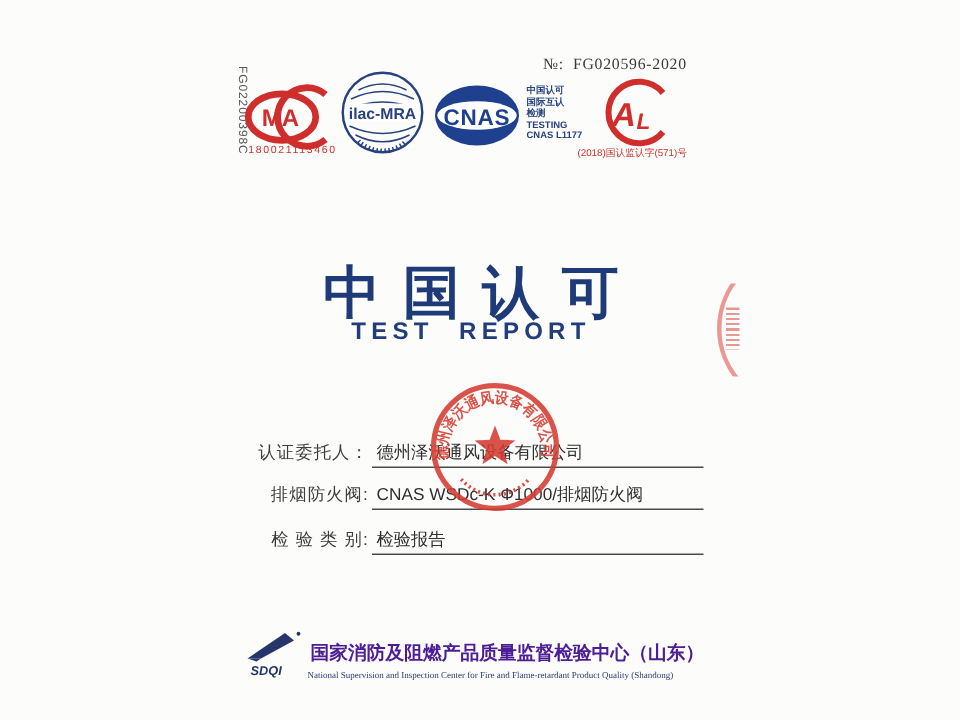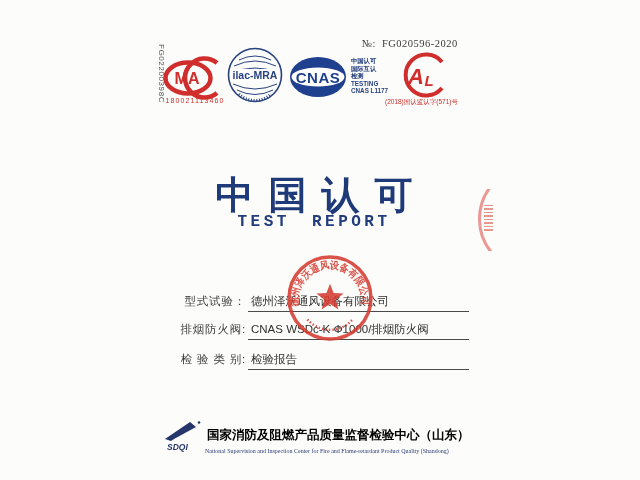--- a/index.html
+++ b/index.html
@@ -16,40 +16,40 @@
   
   .cma-num{left:159px;top:97px;width:72px;font-size:7px;color:#c9302c;
            letter-spacing:1.1px;text-align:center;}
   .cnas-text{left:351px;top:57px;font-size:6.3px;line-height:7.6px;color:#27427f;
              font-weight:bold;white-space:nowrap;}
   .cal-caption{left:385px;top:98px;font-size:6.5px;color:#c9302c;white-space:nowrap;}
   
   .title-zh{left:140px;top:170px;width:348px;text-align:center;font-size:38px;
             font-weight:bold;color:#1e3a78;letter-spacing:15px;text-indent:15px;}
   .title-en{left:140px;top:213px;width:348px;text-align:center;
-            font-family:Liberation Mono, monospace;font-size:16px;
+            font-family:Liberation Sans, sans-serif;font-size:16px;
             font-weight:bold;color:#223c7c;letter-spacing:3.5px;word-spacing:9px;}
   .flabel{position:absolute;left:145px;width:101px;text-align:right;
           font-size:11.5px;color:#3d3d3d;letter-spacing:.8px;white-space:nowrap;}
   .fline{position:absolute;left:248px;width:218px;height:17px;
          border-bottom:1px solid #4a4a4a;font-size:11.5px;color:#2f2f2f;
          padding-left:3px;white-space:nowrap;overflow:visible;}
   .r1 .flabel,.r1 .fline{top:294px;}
   .r2 .flabel,.r2 .fline{top:322px;}
   .r3 .flabel,.r3 .fline{top:352px;}
   
   .company-stamp{left:287px;top:255px;opacity:.87;}
   .partial-stamp{left:471px;top:189px;width:24px;height:62px;overflow:hidden;}
   .partial-stamp .ring{position:absolute;left:7px;top:-24px;width:108px;height:108px;
         border:3px solid rgba(219,70,62,.55);border-radius:50%;box-sizing:border-box;}
   .partial-stamp .blur-text{position:absolute;left:13px;top:16px;width:9px;height:28px;
         opacity:.55;filter:blur(.4px);
         background:repeating-linear-gradient(180deg,#d6453c 0 1.5px,rgba(255,255,255,0) 1.5px 3.5px);}
   
-  .footer-zh{left:207px;top:427px;font-size:12.5px;font-weight:bold;color:#000000;
+  .footer-zh{left:207px;top:427px;font-size:12.5px;font-weight:bold;color:#4c1d95;
              white-space:nowrap;}
   .footer-en{left:205px;top:448px;font-size:6px;
              font-family:"Liberation Serif","DejaVu Serif",serif;color:#2b3c75;
              white-space:nowrap;}
   svg{display:block;}
 </style>
 </head>
 <body>
 
 <div class="page">
@@ -101,21 +101,21 @@
 
   <div class="abs title-zh">中国认可</div>
   <div class="abs title-en">TEST REPORT</div>
 
   <div class="abs partial-stamp">
     <div class="ring"></div>
     <div class="blur-text"></div>
   </div>
 
   <div class="r1">
-    <span class="flabel">型式试验：</span>
+    <span class="flabel">认证委托人：</span>
     <span class="fline">德州泽沃通风设备有限公司</span>
   </div>
   <div class="r2">
     <span class="flabel">排烟防火阀:</span>
     <span class="fline">CNAS WSDc-K Φ1000/排烟防火阀</span>
   </div>
   <div class="r3">
     <span class="flabel">检 验 类 别:</span>
     <span class="fline">检验报告</span>
   </div>

